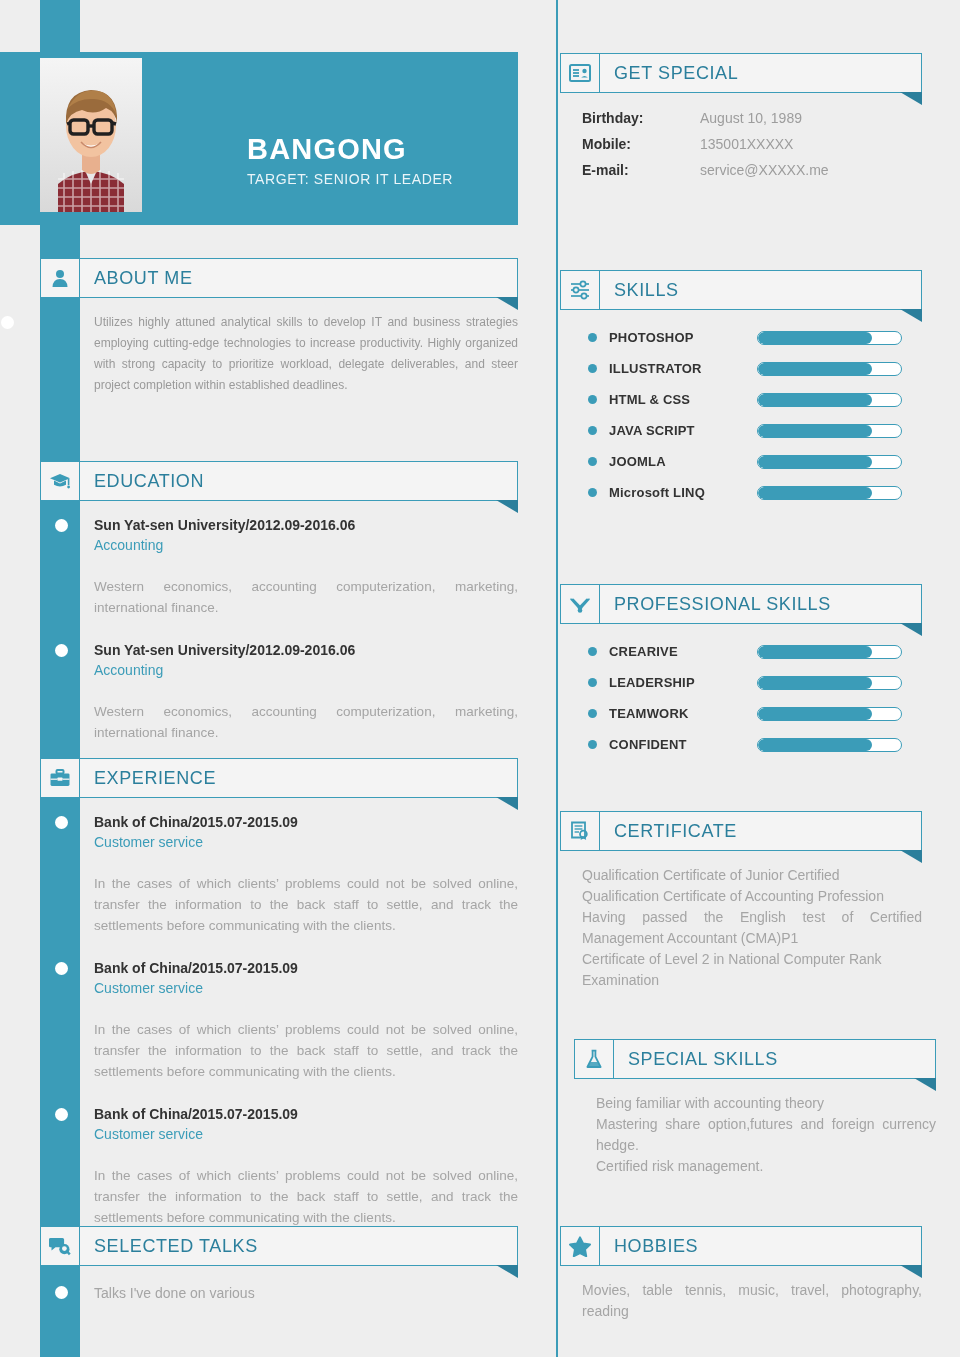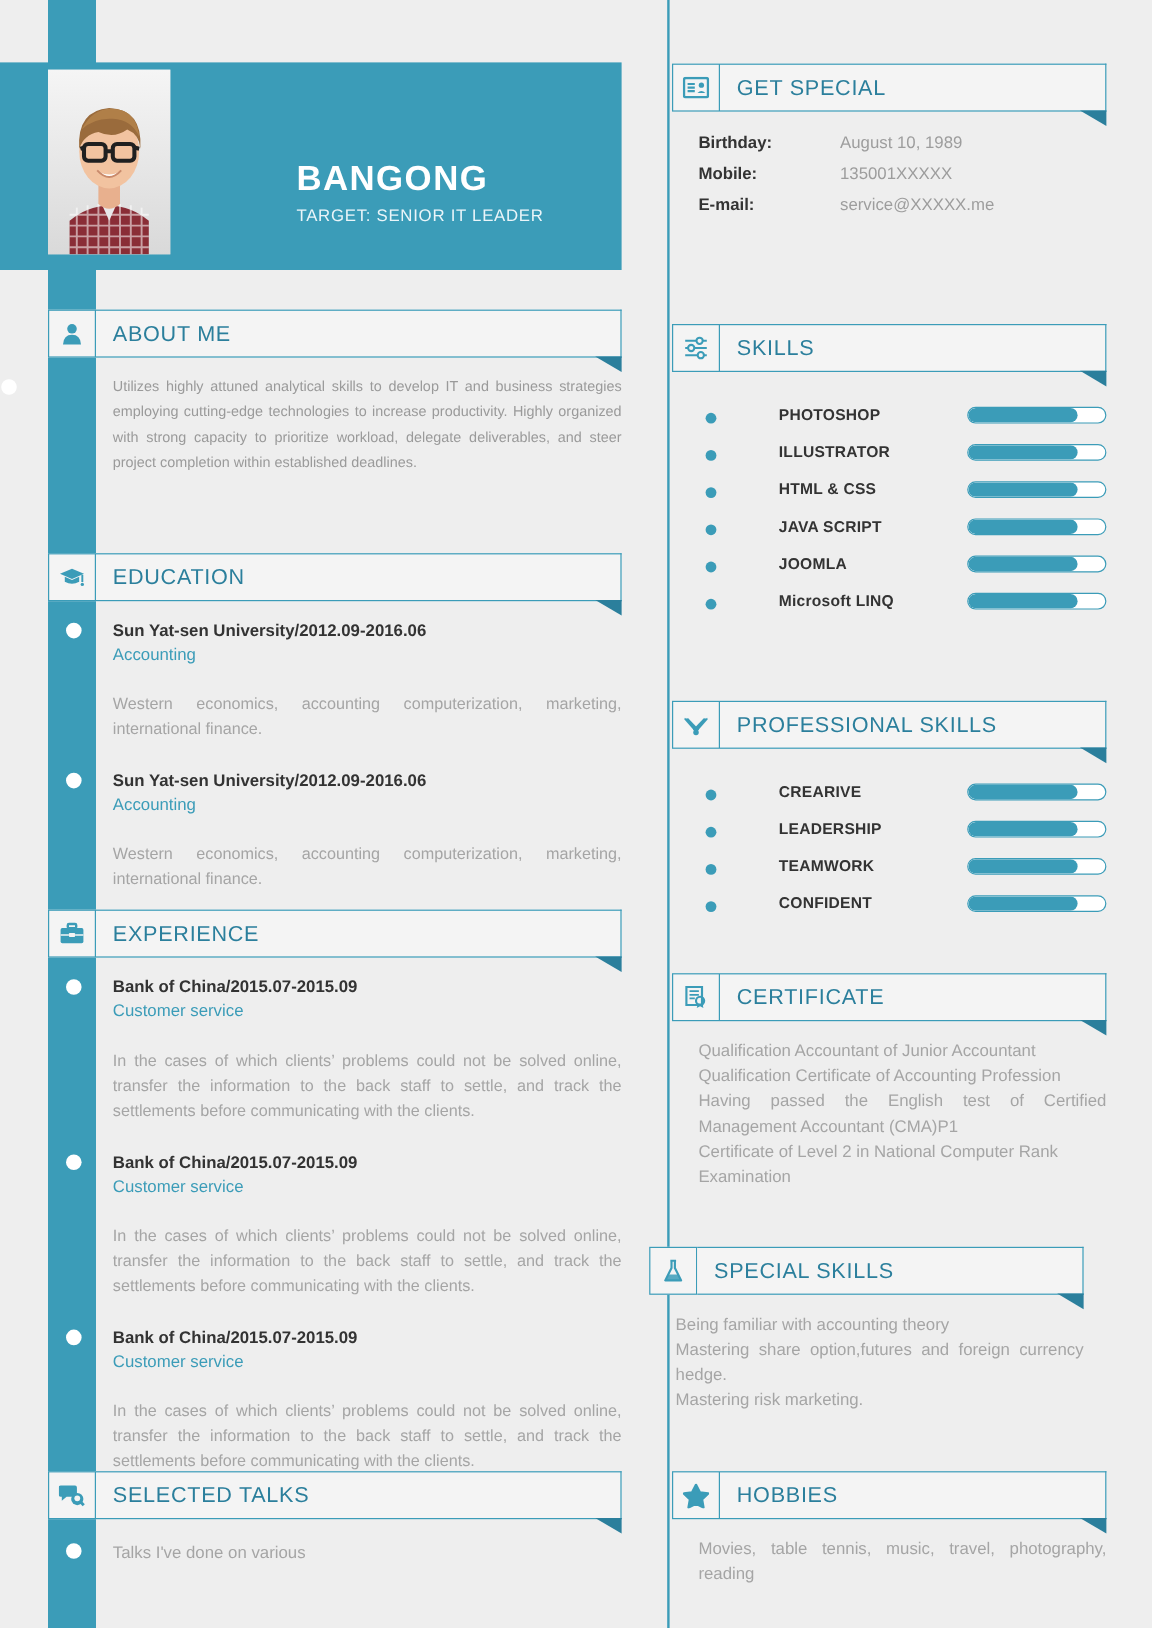--- a/index.html
+++ b/index.html
@@ -85,21 +85,21 @@
   .entry-desc { color:#a5a5a5; font-size:13.5px; line-height:21px; margin-top:20px; text-align:justify; }
 
   
   .contact { padding:12px 0 0 22px; }
   .contact-row { display:flex; line-height:26px; }
   .contact-label { width:118px; color:#333333; font-size:14px; font-weight:bold; }
   .contact-value { color:#9d9d9d; font-size:14px; }
 
   
   .skill-list { padding:12px 0 0 28px; }
-  .skill-row { display:flex; align-items:flex-end; height:31px;gap:40px; }
+  .skill-row { display:flex; align-items:center; height:31px; }
   .skill-dot {
     width:9px; height:9px; border-radius:50%; background:#3b9cb8;
     flex:0 0 9px; margin-right:12px;
   }
   .skill-name { width:148px; color:#333333; font-size:13px; font-weight:bold; letter-spacing:.2px;}
   .skill-bar {
     position:relative; width:145px; height:14px; border-radius:7px;
     background:#ffffff; border:1px solid #3b9cb8; overflow:hidden;
   }
   .skill-fill { position:absolute; left:0; top:0; height:100%; background:#3b9cb8; border-radius:7px; }
@@ -443,44 +443,44 @@
           <circle cx="13.4" cy="13" r="3.4" fill="none" stroke="#3b9cb8" stroke-width="1.8"></circle>
           <path d="M11.5 15.4 L10.6 19 L13.4 17.6 L16.2 19 L15.3 15.4" fill="#3b9cb8"></path>
         </svg>
       </div>
       <div class="sec-title-box">
         <span class="sec-title">CERTIFICATE</span>
         <span class="fold"></span>
       </div>
     </div>
     <div class="rbody">
-      <div class="rline nojust">Qualification Accountant of Junior Accountant</div>
+      <div class="rline nojust">Qualification Certificate of Junior Certified</div>
       <div class="rline nojust">Qualification Certificate of Accounting Profession</div>
       <div class="rline">Having passed the English test of Certified Management Accountant (CMA)P1</div>
       <div class="rline nojust">Certificate of Level 2 in National Computer Rank Examination</div>
     </div>
   </div>
 
-  <div class="sec" style="left:541px; top:1039px; width:362px;">
+  <div class="sec" style="left:574px; top:1039px; width:362px;">
     <div class="sec-head">
       <div class="sec-icon">
         <svg width="18" height="20" viewBox="0 0 18 20">
           <path d="M6.6 1.6 h4.8 M7.6 1.6 v6 L2.4 18 h13.2 L10.4 7.6 v-6" fill="none" stroke="#3b9cb8" stroke-width="1.8" stroke-linejoin="round"></path>
           <path d="M5.4 13 h7.2 L15.6 18 H2.4 Z" fill="#3b9cb8" opacity="0.85"></path>
         </svg>
       </div>
       <div class="sec-title-box">
         <span class="sec-title">SPECIAL SKILLS</span>
         <span class="fold"></span>
       </div>
     </div>
     <div class="rbody">
       <div class="rline nojust">Being familiar with accounting theory</div>
       <div class="rline">Mastering share option,futures and foreign currency hedge.</div>
-      <div class="rline nojust">Mastering risk marketing.</div>
+      <div class="rline nojust">Certified risk management.</div>
     </div>
   </div>
 
   <div class="sec" style="left:560px; top:1226px; width:362px;">
     <div class="sec-head">
       <div class="sec-icon">
         <svg width="22" height="21" viewBox="0 0 22 21">
           <path d="M11 1.4 L14.2 7.6 L21 8.6 L16 13.4 L17.2 20.2 L11 17 L4.8 20.2 L6 13.4 L1 8.6 L7.8 7.6 Z" fill="#3b9cb8" stroke="#3b9cb8" stroke-width="2" stroke-linejoin="round"></path>
         </svg>
       </div>

